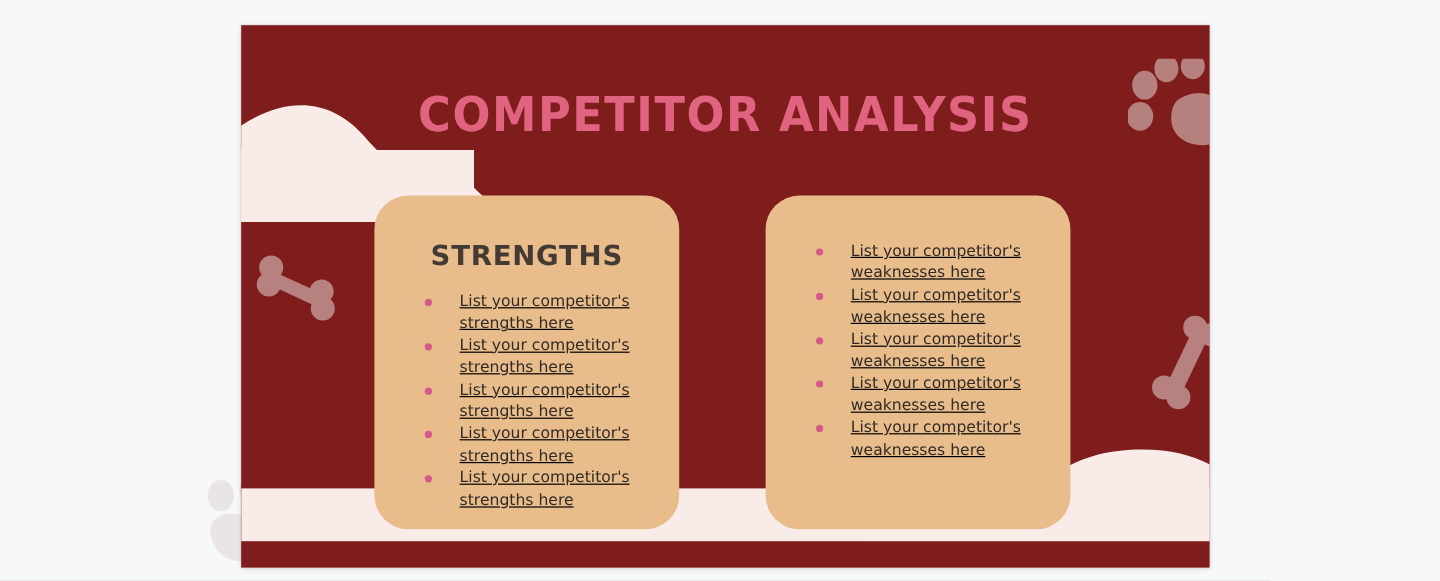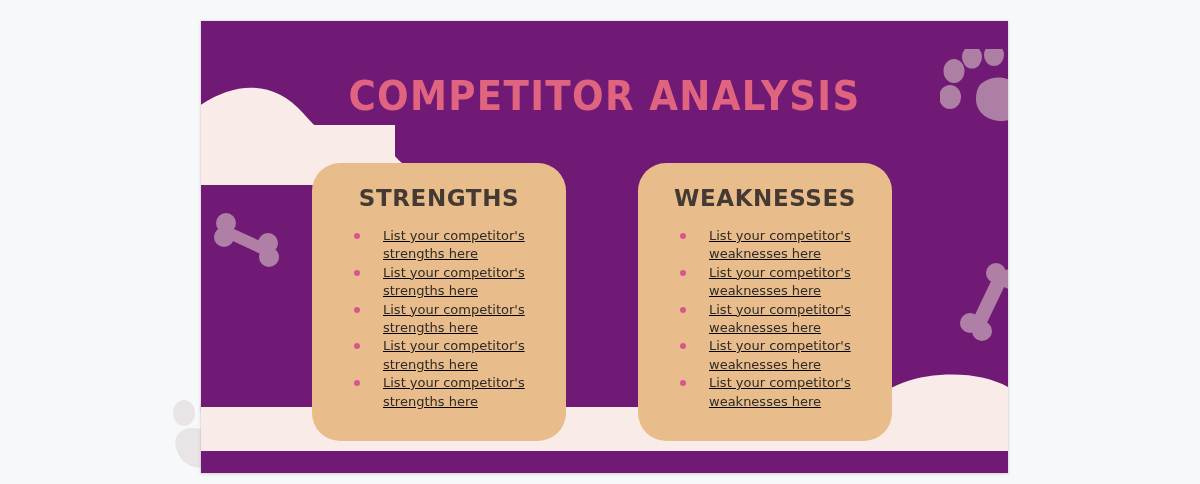--- a/index.html
+++ b/index.html
@@ -34,21 +34,21 @@
     opacity: 0.5;
   }
 
   
   #slide {
     position: absolute;
     left: 201px;
     top: 21px;
     width: 807px;
     height: 452px;
-    background: #701a75;
+    background: #7f1d1d;
     overflow: hidden;
     z-index: 2;
     box-shadow: 0 1px 4px rgba(90, 70, 70, 0.16),
                 0 0 0 1px rgba(160, 140, 140, 0.10);
   }
 
   
   .wave {
     position: absolute;
     pointer-events: none;
@@ -119,21 +119,21 @@
     display: flex;
     gap: 72px;
     z-index: 4;
   }
 
   .card {
     width: 254px;
     height: 278px;
     background: #e9bd8b;
     border-radius: 28px;
-    padding: 22px 14px 16px 14px;
+    padding: 38px 14px 16px 14px;
   }
 
   .card-title {
     text-align: center;
     font-size: 23px;
     font-weight: bold;
     letter-spacing: 0.6px;
     color: #443a33;
     font-family: "DejaVu Sans", sans-serif;
     margin-bottom: 16px;
@@ -228,21 +228,20 @@
         <ul class="bullet-list">
           <li class="bullet-item">List your competitor's strengths here</li>
           <li class="bullet-item">List your competitor's strengths here</li>
           <li class="bullet-item">List your competitor's strengths here</li>
           <li class="bullet-item">List your competitor's strengths here</li>
           <li class="bullet-item">List your competitor's strengths here</li>
         </ul>
       </div>
 
       <div class="card">
-        <div class="card-title">WEAKNESSES</div>
         <ul class="bullet-list">
           <li class="bullet-item">List your competitor's weaknesses here</li>
           <li class="bullet-item">List your competitor's weaknesses here</li>
           <li class="bullet-item">List your competitor's weaknesses here</li>
           <li class="bullet-item">List your competitor's weaknesses here</li>
           <li class="bullet-item">List your competitor's weaknesses here</li>
         </ul>
       </div>
 
     </div>

